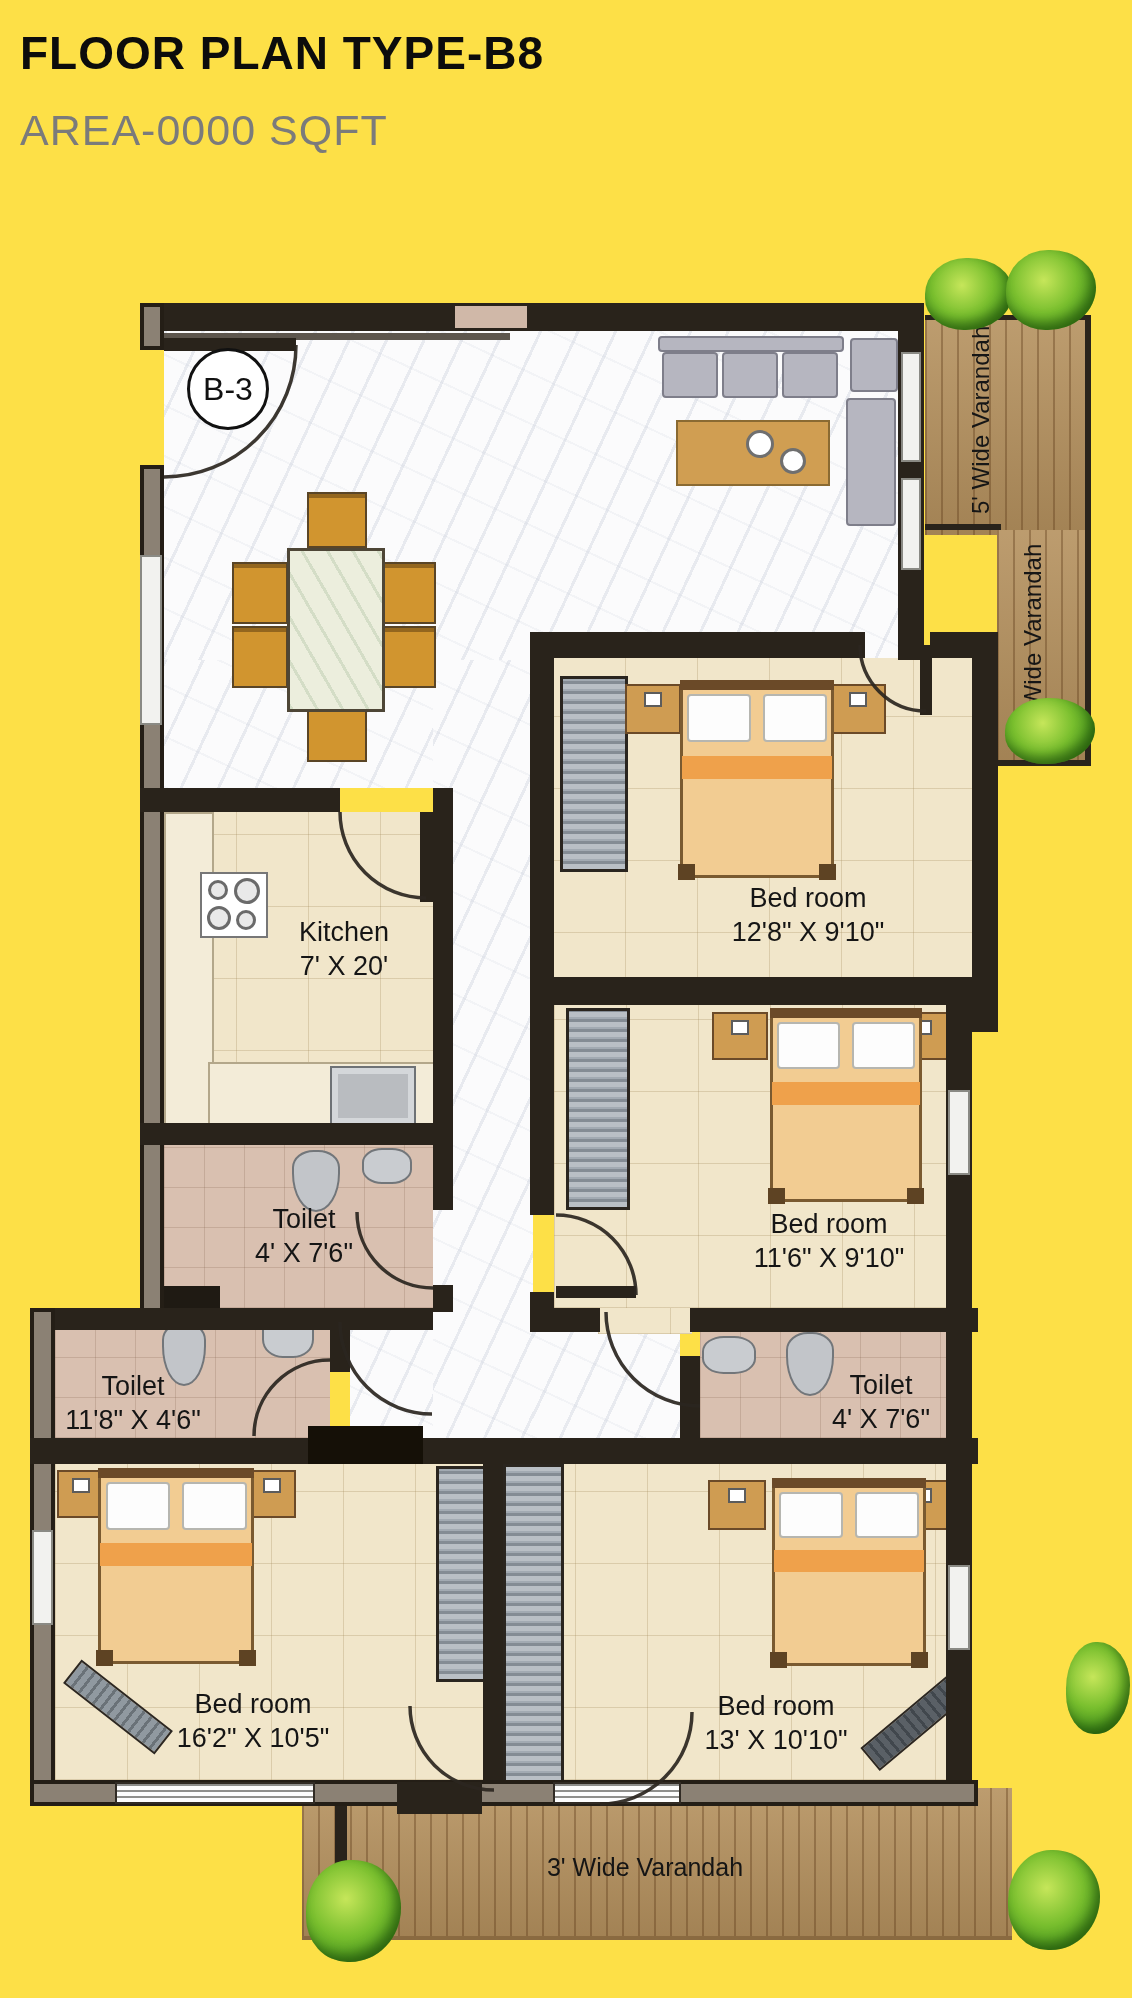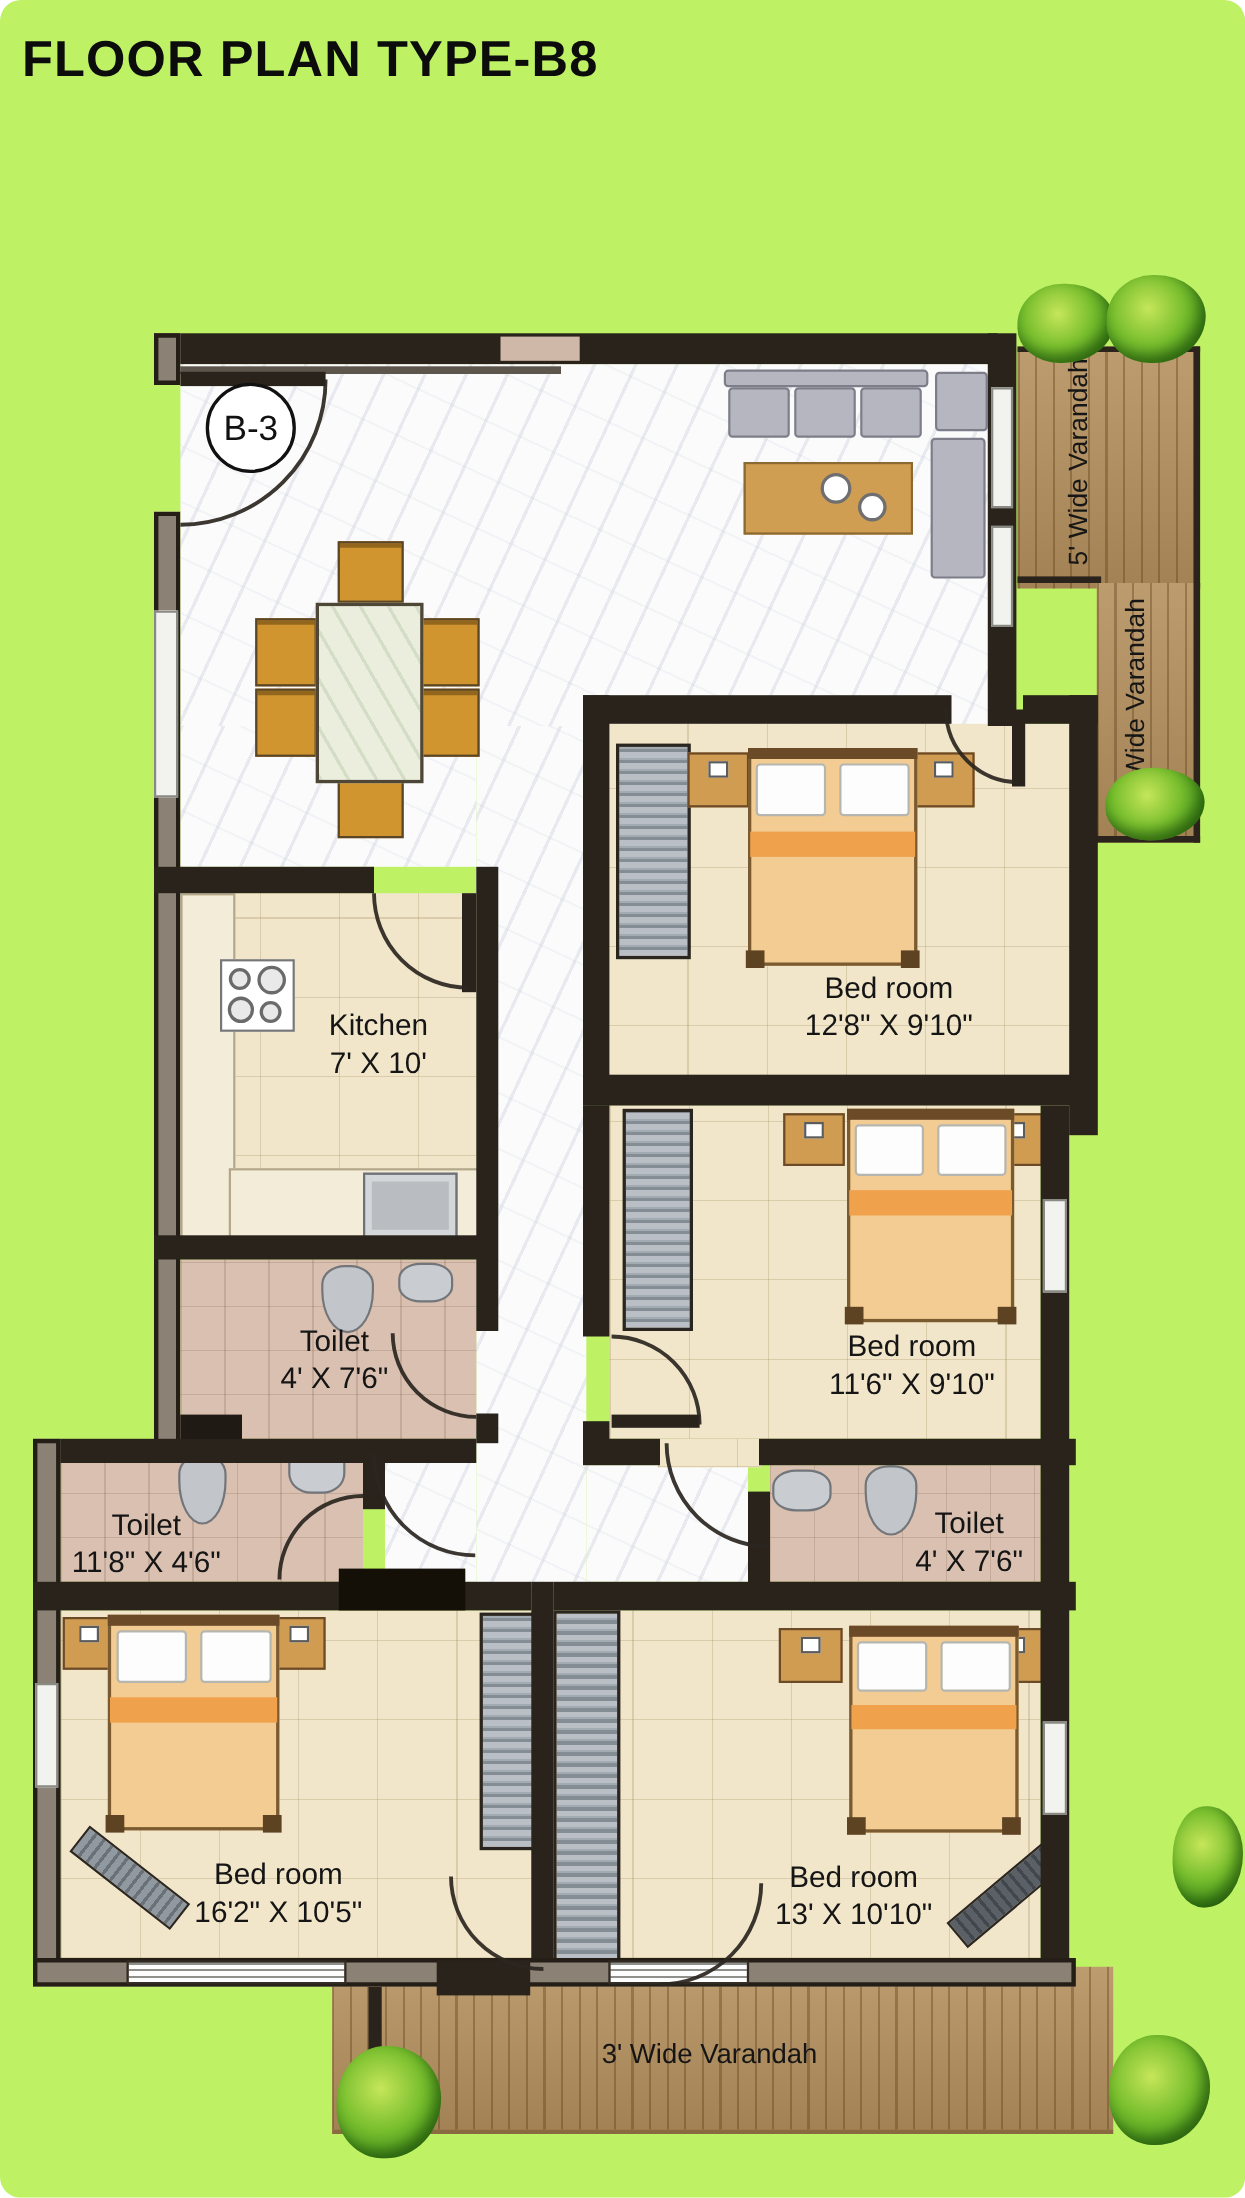--- a/index.html
+++ b/index.html
@@ -1,17 +1,17 @@
 <!DOCTYPE html>
 <html><head>
 <meta charset="utf-8">
 <style>
   html,body{margin:0;padding:0;background:#ffffff;}
   body{width:1132px;height:1998px;font-family:"Liberation Sans",sans-serif;}
-  #page{position:relative;width:1132px;height:1998px;overflow:hidden;background:#bef264;border-radius:19px;}
+  #page{position:relative;width:1132px;height:1998px;overflow:hidden;background:#fde047;}
   .abs{position:absolute;box-sizing:border-box;}
   
   .wall{position:absolute;background:#29231b;box-sizing:border-box;}
   .wallg{position:absolute;background:#8b8174;box-shadow:inset 0 0 0 4px #241e16;box-sizing:border-box;}
   .beam{position:absolute;background:#5d564d;}
   
   .marble{position:absolute;background-color:#fbfbfc;
     background-image:repeating-linear-gradient(115deg,rgba(188,195,210,.30) 0 3px,transparent 3px 34px),
                      repeating-linear-gradient(25deg,rgba(203,209,220,.18) 0 2px,transparent 2px 46px);}
   .beige{position:absolute;background-color:#f1e6ca;
@@ -65,20 +65,21 @@
          display:flex;align-items:center;justify-content:center;font-size:32px;color:#111;z-index:45;}
   .z1{z-index:1}.z2{z-index:6}.z3{z-index:10}.z4{z-index:14}.z7{z-index:48}
   #arcs{position:absolute;left:0;top:0;z-index:20;}
 </style>
 </head>
 <body>
 
 <div id="page">
 
   <div class="title" style="left:20px;top:26px;font-size:46px">FLOOR PLAN TYPE-B8</div>
+  <div class="subtitle" style="left:20px;top:106px;font-size:43px">AREA-0000 SQFT</div>
 
   <div class="marble z1" style="left:164px;top:331px;width:734px;height:329px"></div>
   <div class="marble z1" style="left:164px;top:660px;width:269px;height:128px"></div>
   <div class="marble z1" style="left:433px;top:660px;width:100px;height:782px"></div>
   <div class="marble z1" style="left:350px;top:1330px;width:83px;height:108px"></div>
   <div class="marble z1" style="left:533px;top:1332px;width:147px;height:106px"></div>
   <div class="beige z1" style="left:553px;top:658px;width:419px;height:347px"></div>
   <div class="beige z1" style="left:554px;top:1005px;width:392px;height:303px"></div>
   <div class="beige z1" style="left:55px;top:1464px;width:428px;height:316px"></div>
   <div class="beige z1" style="left:503px;top:1464px;width:443px;height:316px"></div>
@@ -264,21 +265,21 @@
   <div class="bush z7" style="left:1066px;top:1642px;width:64px;height:92px"></div>
   <div class="bush z7" style="left:306px;top:1860px;width:95px;height:102px"></div>
   <div class="bush z7" style="left:1008px;top:1850px;width:92px;height:100px"></div>
 
   <div class="badge" style="left:187px;top:348px">
       <span>B-3</span>
     </div>
 
   <div class="lbl" style="left:344px;top:916px;font-size:27px">
     <div>Kitchen</div>
-    <div>7' X 10'</div>
+    <div>7' X 20'</div>
   </div>
   <div class="lbl" style="left:808px;top:882px;font-size:27px">
     <div>Bed room</div>
     <div>12'8" X 9'10"</div>
   </div>
   <div class="lbl" style="left:829px;top:1208px;font-size:27px">
     <div>Bed room</div>
     <div>11'6" X 9'10"</div>
   </div>
   <div class="lbl" style="left:304px;top:1203px;font-size:27px">

